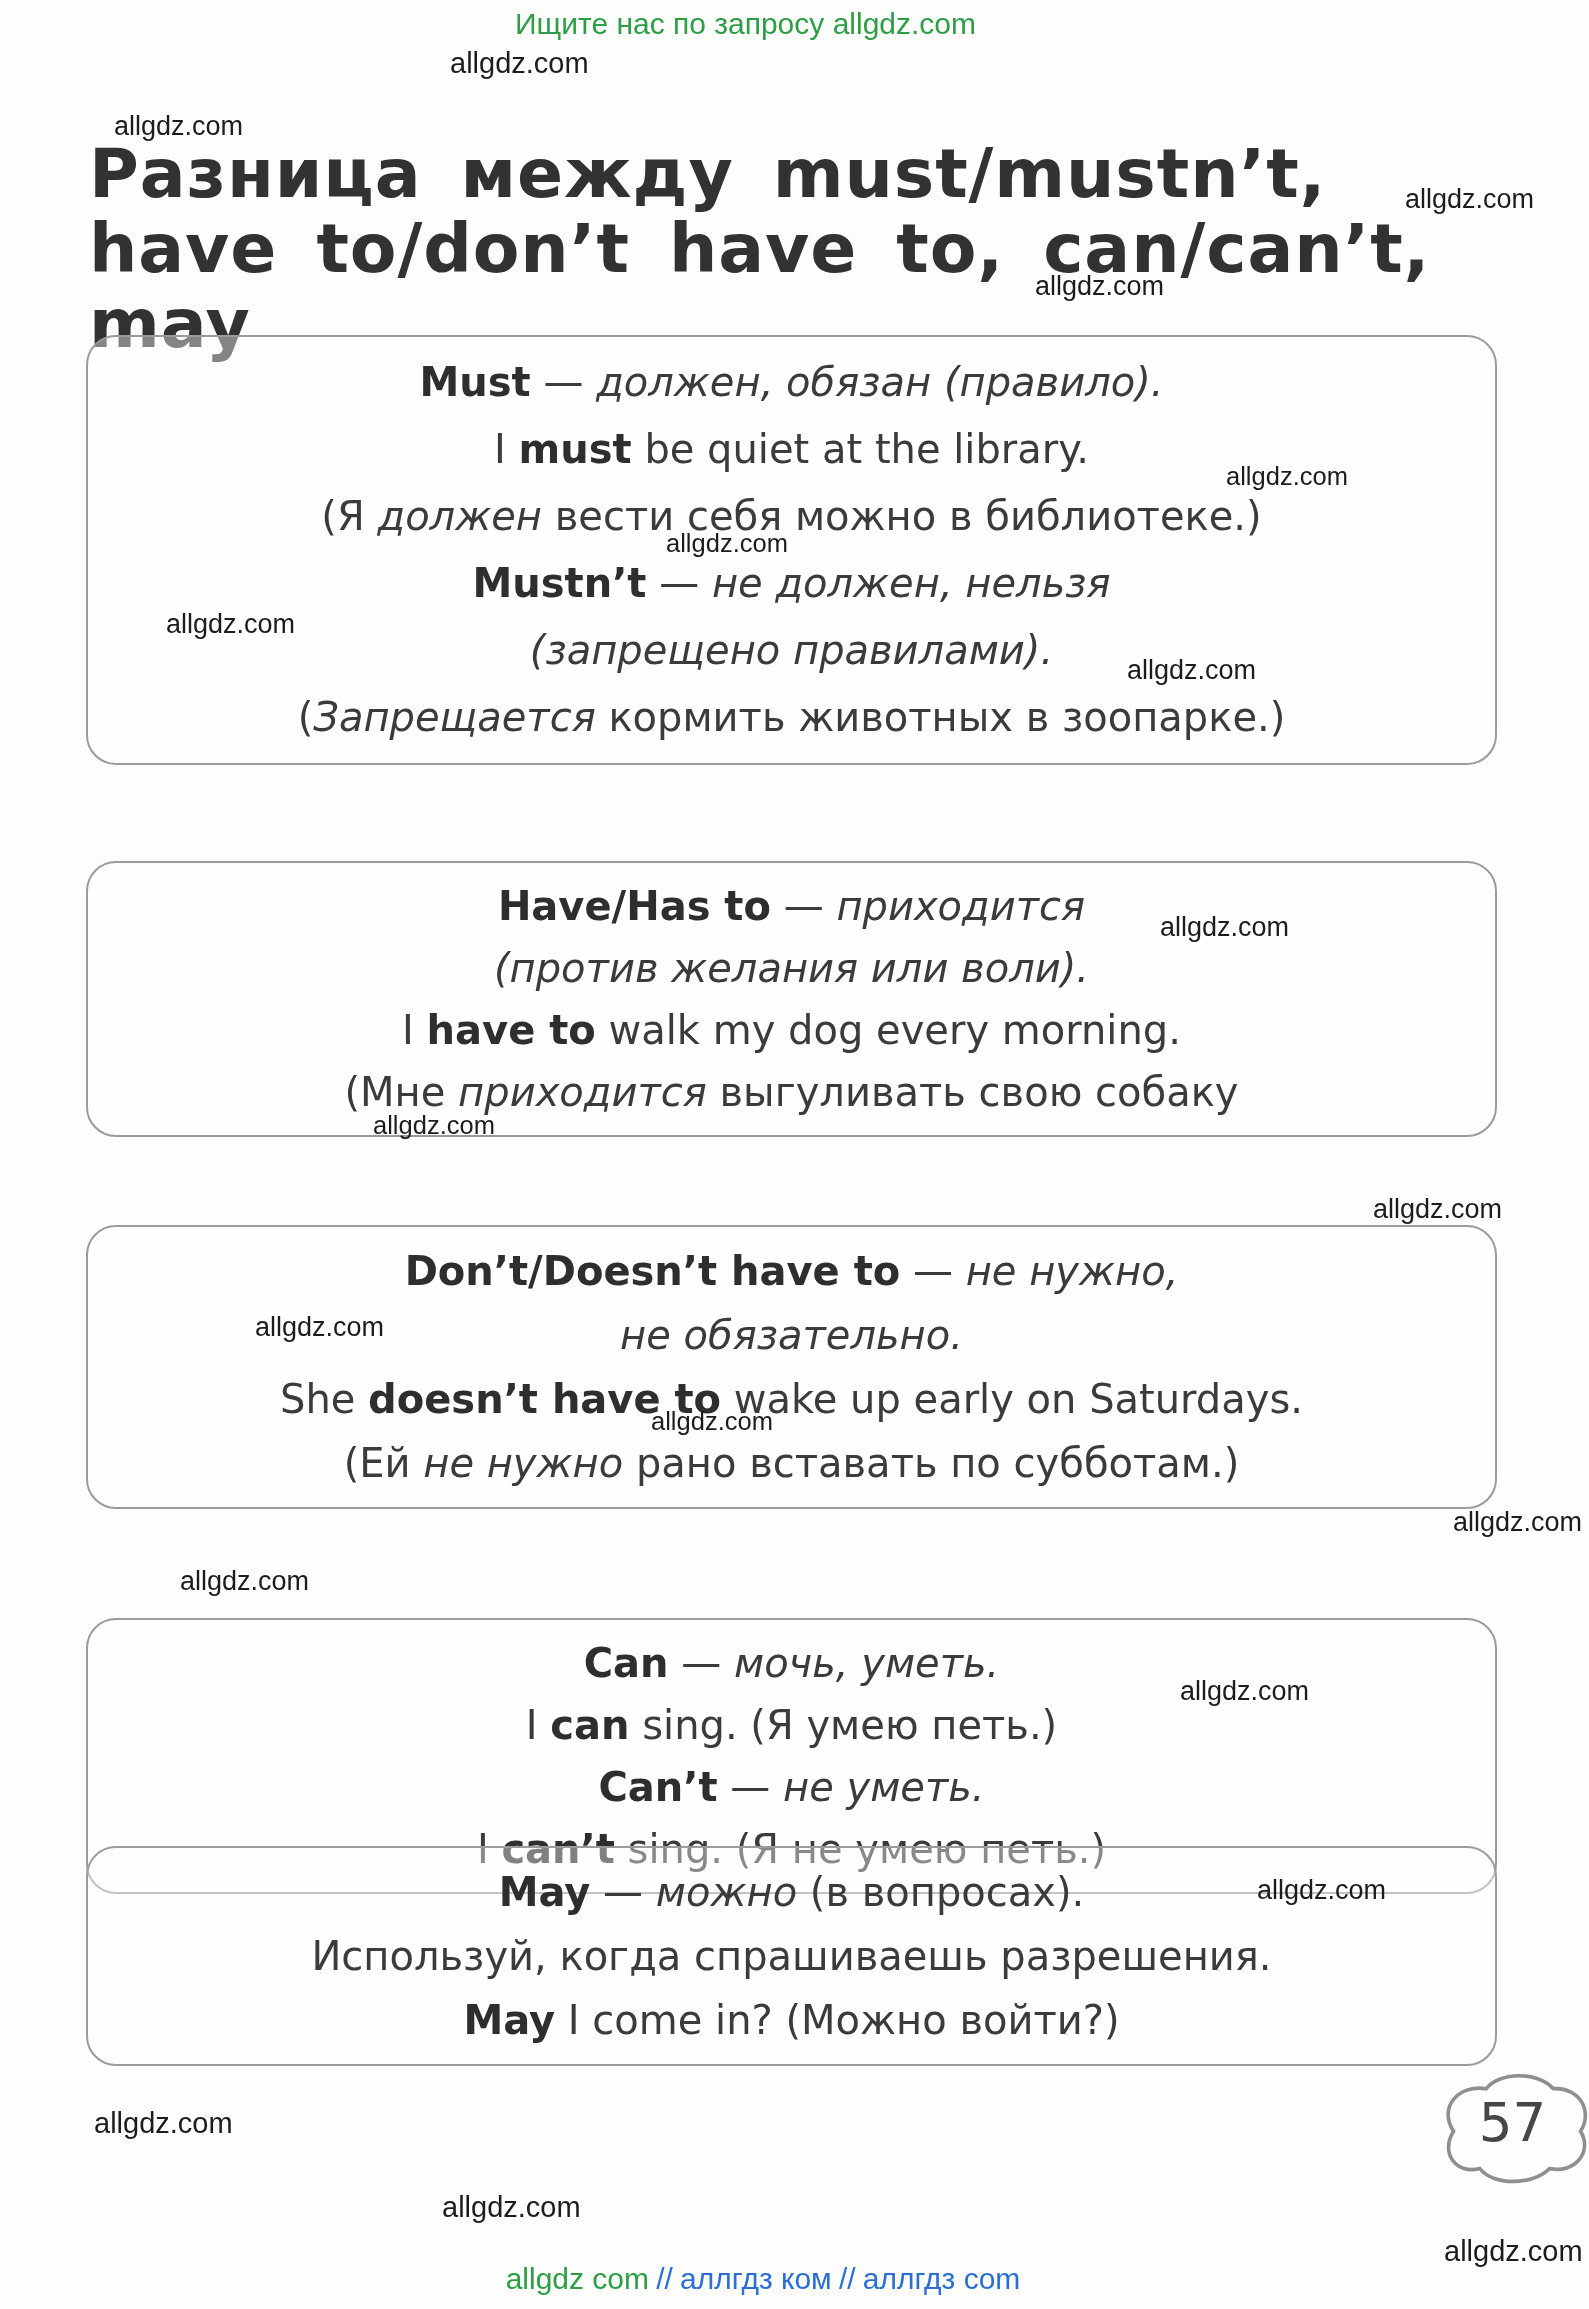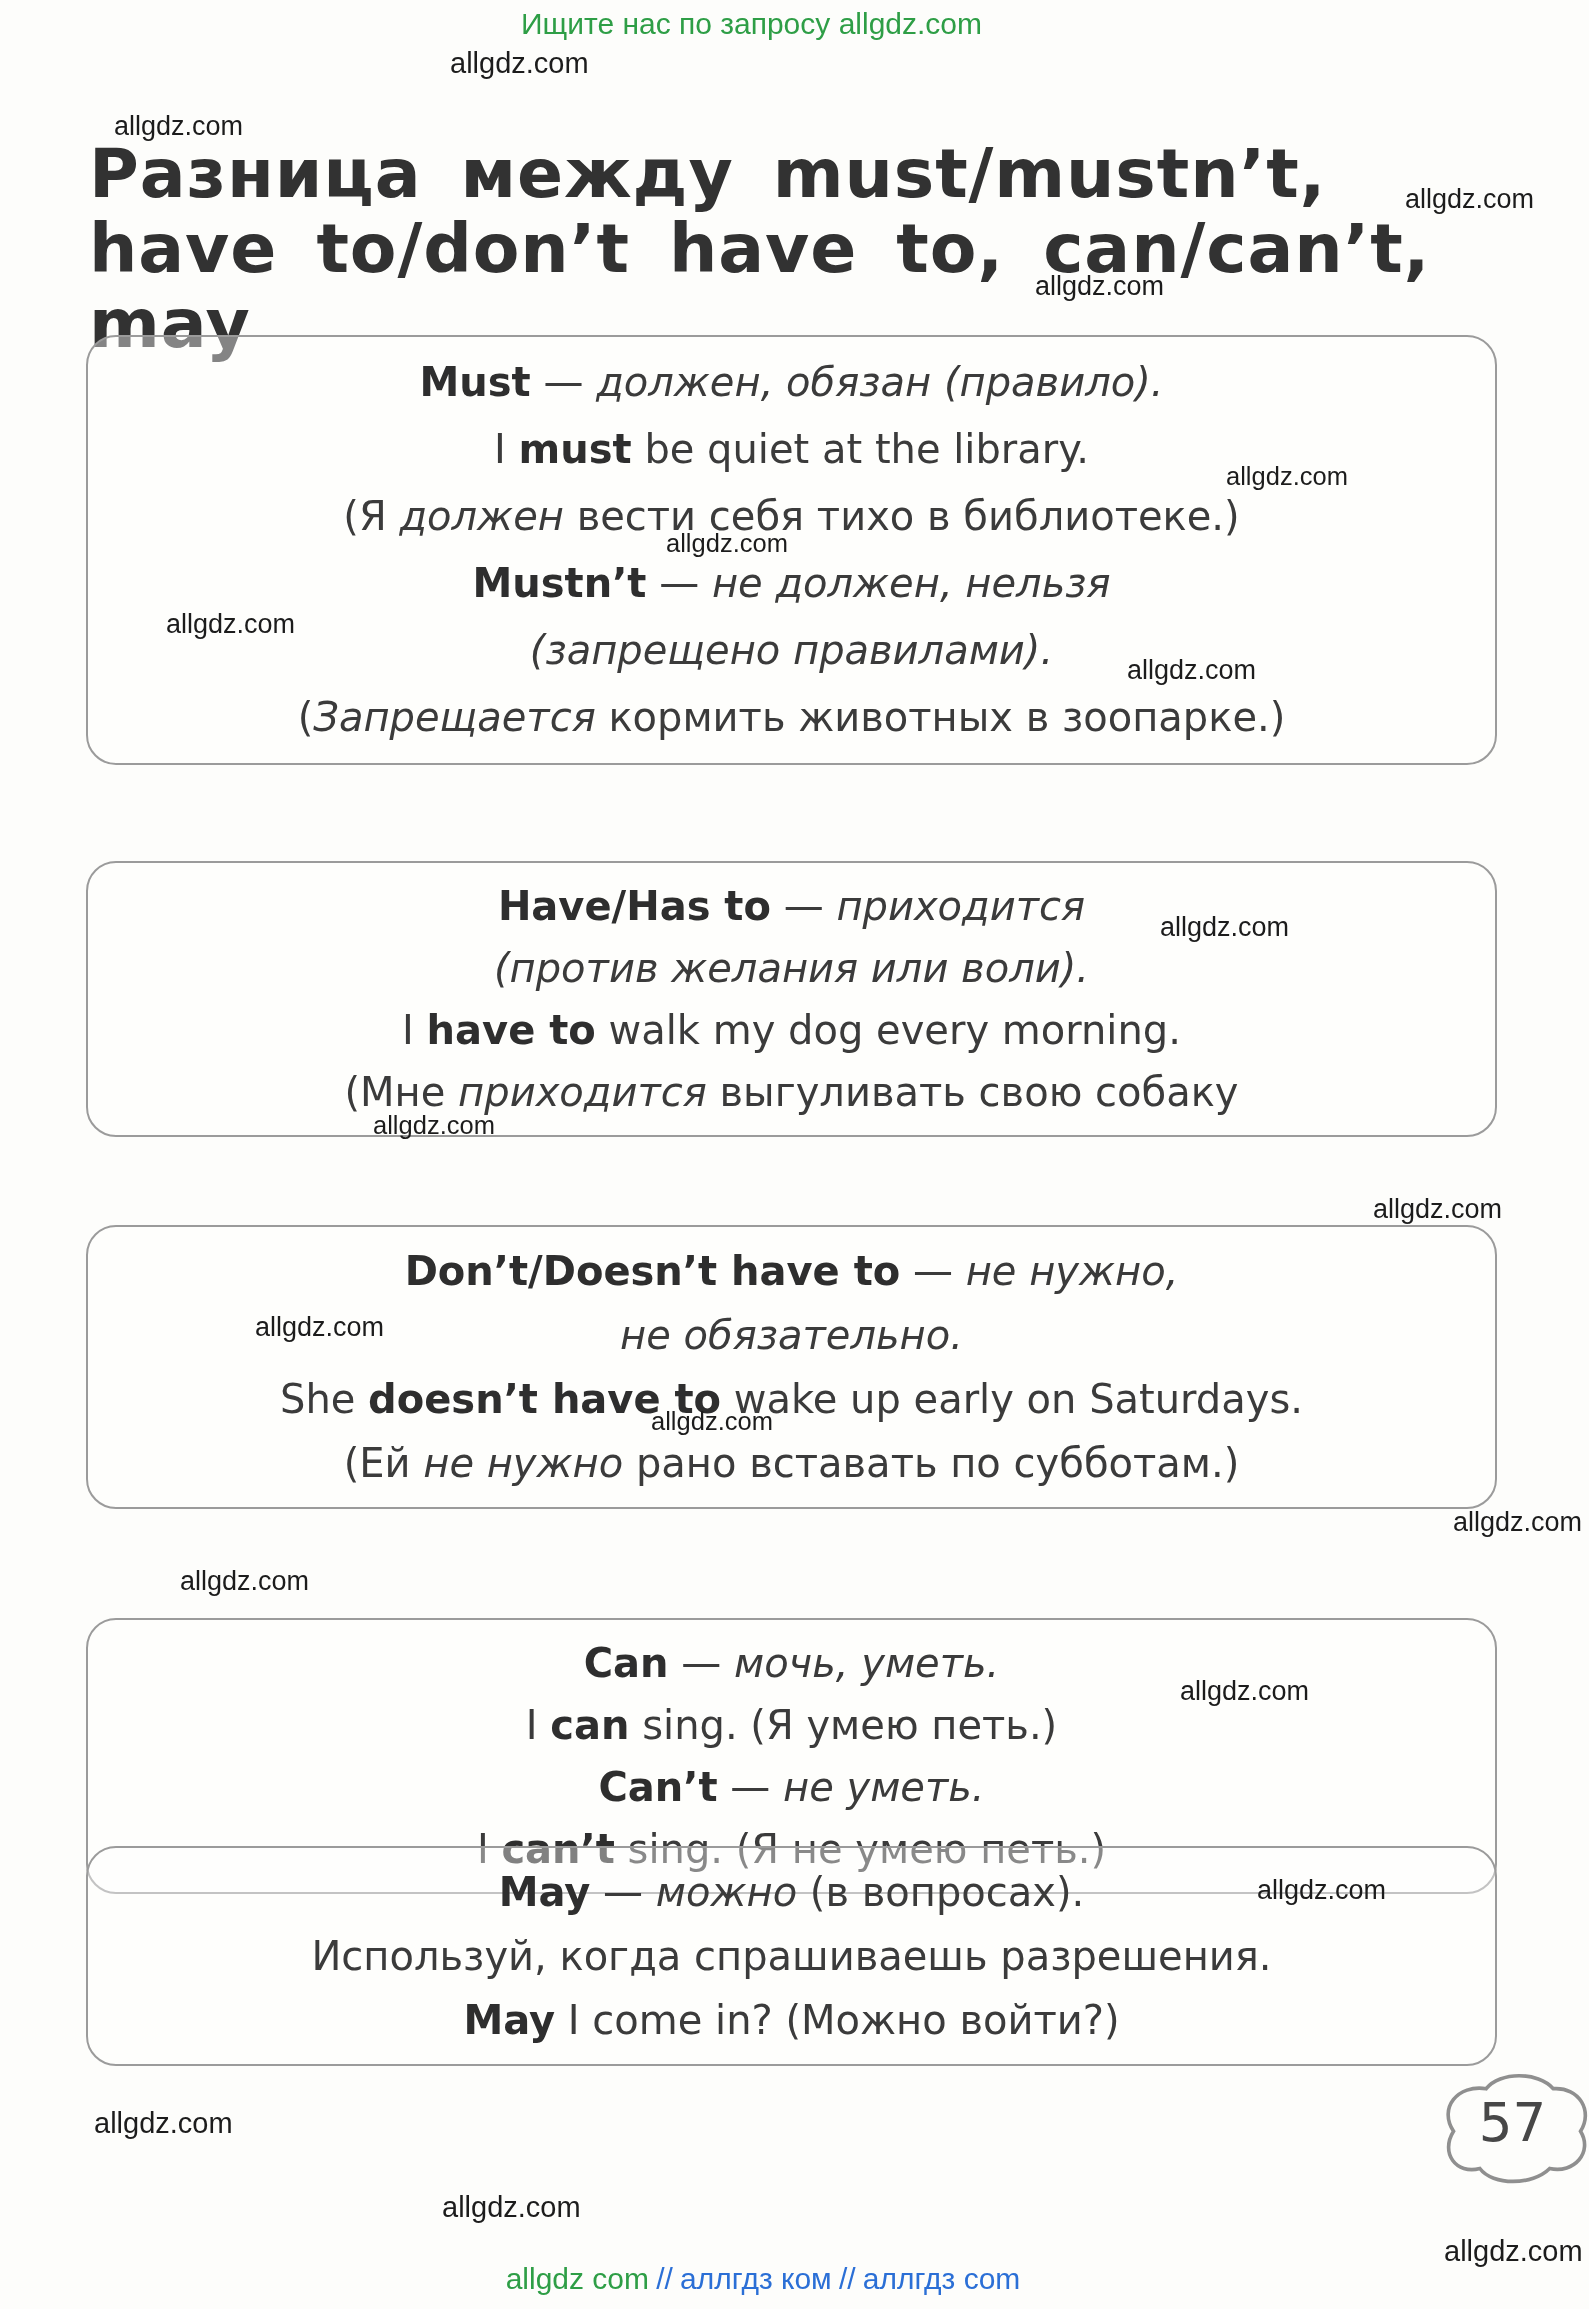--- a/index.html
+++ b/index.html
@@ -5,21 +5,21 @@
   html,body{margin:0;padding:0;background:#e8e8e8;}
   #page{
     position:relative;
     width:1589px;height:2309px;
     background:#fdfdfb;
     overflow:hidden;
     font-family:"DejaVu Sans", sans-serif;
     color:#3a3a3a;
   }
   .header-link{
-    position:absolute;top:7.3px;left:6px;width:1491px;
+    position:absolute;top:7.3px;left:0;width:1491px;
     text-align:center;font-size:30px;
     font-family:"Liberation Sans", sans-serif;
   }
   .title{
     position:absolute;left:89px;top:136px;width:1418px;
     font-size:68px;font-weight:bold;color:#323232;
     line-height:75px;letter-spacing:0.9px;word-spacing:14.5px;
   }
   .rule-box{
     position:absolute;left:86px;width:1411px;
@@ -61,21 +61,21 @@
 
   <div class="title">
     <div>Разница между must/mustn’t,</div>
     <div>have to/don’t have to, can/can’t, may</div>
   </div>
 
   <div id="boxes">
       <div class="rule-box" style="top: 335px; line-height: 67px;">
         <div class="line"><span class="b">Must</span><span> — </span><span class="i">должен, обязан (правило).</span></div>
         <div class="line"><span>I </span><span class="b">must</span><span> be quiet at the library.</span></div>
-        <div class="line"><span>(Я </span><span class="i">должен</span><span> вести себя тихо в библиотеке.)</span></div>
+        <div class="line"><span>(Я </span><span class="i">должен</span><span> вести себя можно в библиотеке.)</span></div>
         <div class="line"><span class="b">Mustn’t</span><span> — </span><span class="i">не должен, нельзя</span></div>
         <div class="line"><span class="i">(запрещено правилами).</span></div>
         <div class="line"><span>(</span><span class="i">Запрещается</span><span> кормить животных в зоопарке.)</span></div>
       </div>
       <div class="rule-box" style="top: 861px; line-height: 62px;">
         <div class="line"><span class="b">Have/Has to</span><span> — </span><span class="i">приходится</span></div>
         <div class="line"><span class="i">(против желания или воли).</span></div>
         <div class="line"><span>I </span><span class="b">have to</span><span> walk my dog every morning.</span></div>
         <div class="line"><span>(Мне </span><span class="i">приходится</span><span> выгуливать свою собаку</span></div>
       </div>

